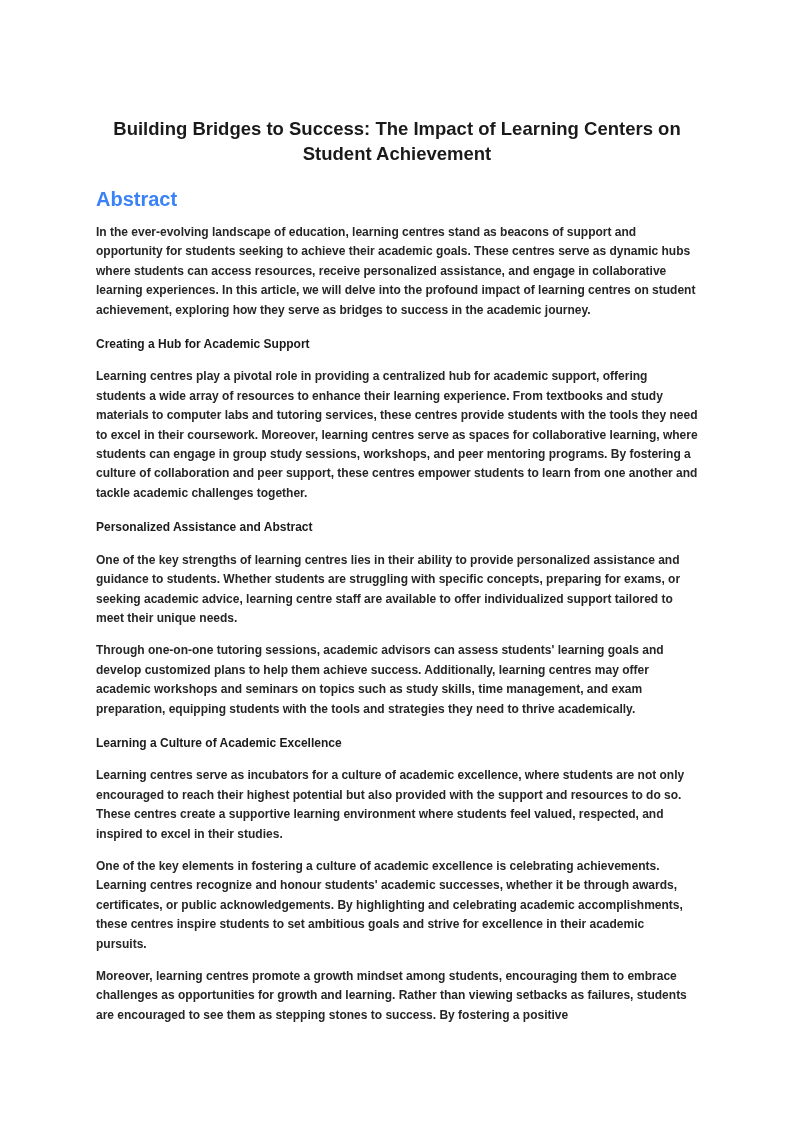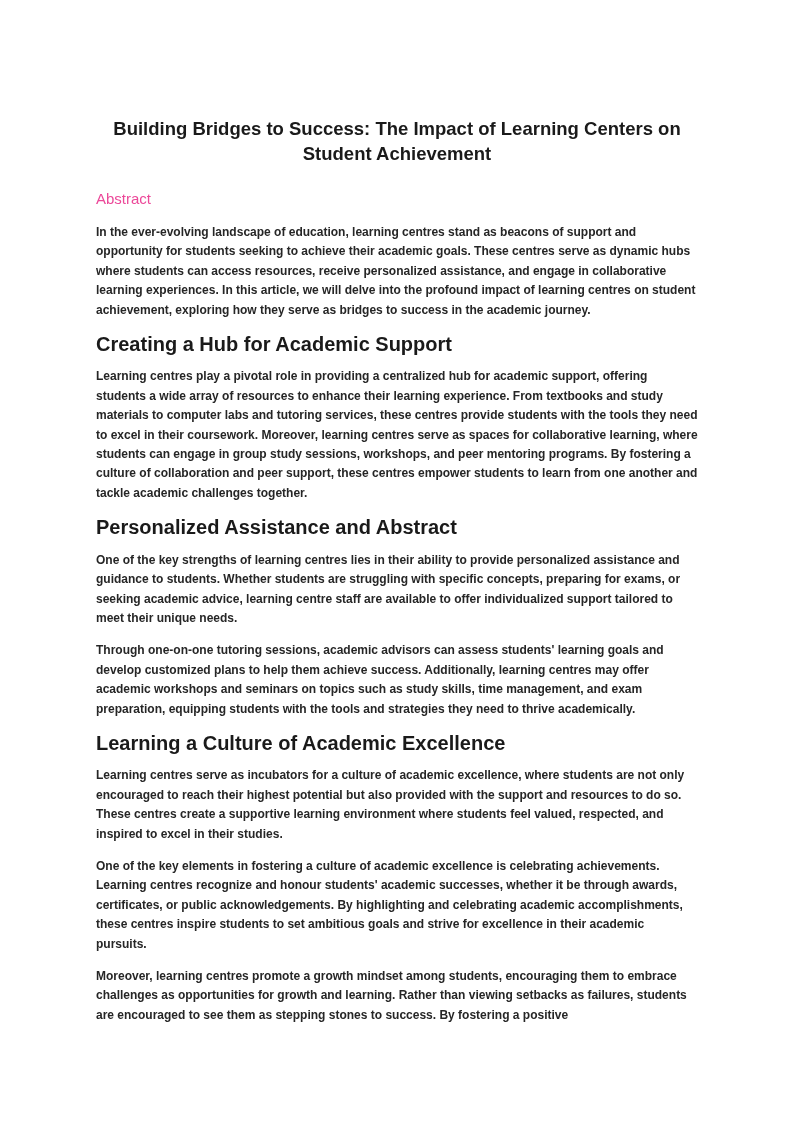--- a/index.html
+++ b/index.html
@@ -21,28 +21,28 @@
   .doc-title {
     margin: 20px 0 0 0;
     font-size: 18.5px;
     font-weight: bold;
     line-height: 25px;
     text-align: center;
     color: #1a1a1a;
   }
   .h1-heading {
     margin: 22px 0 0 0;
-    font-size: 15px;
-    font-weight: normal;
+    font-size: 20px;
+    font-weight: bold;
     line-height: 22px;
-    color: #ec4899;
+    color: #3b82f6;
   }
   .h2-heading {
     margin: 15px 0 0 0;
-    font-size: 20px;
+    font-size: 12px;
     font-weight: bold;
     line-height: 19.4px;
     color: #1a1a1a;
   }
   .body-para {
     margin: 13px 0 0 0;
     font-size: 12px;
     font-weight: bold;
     line-height: 19.4px;
     text-align: left;

